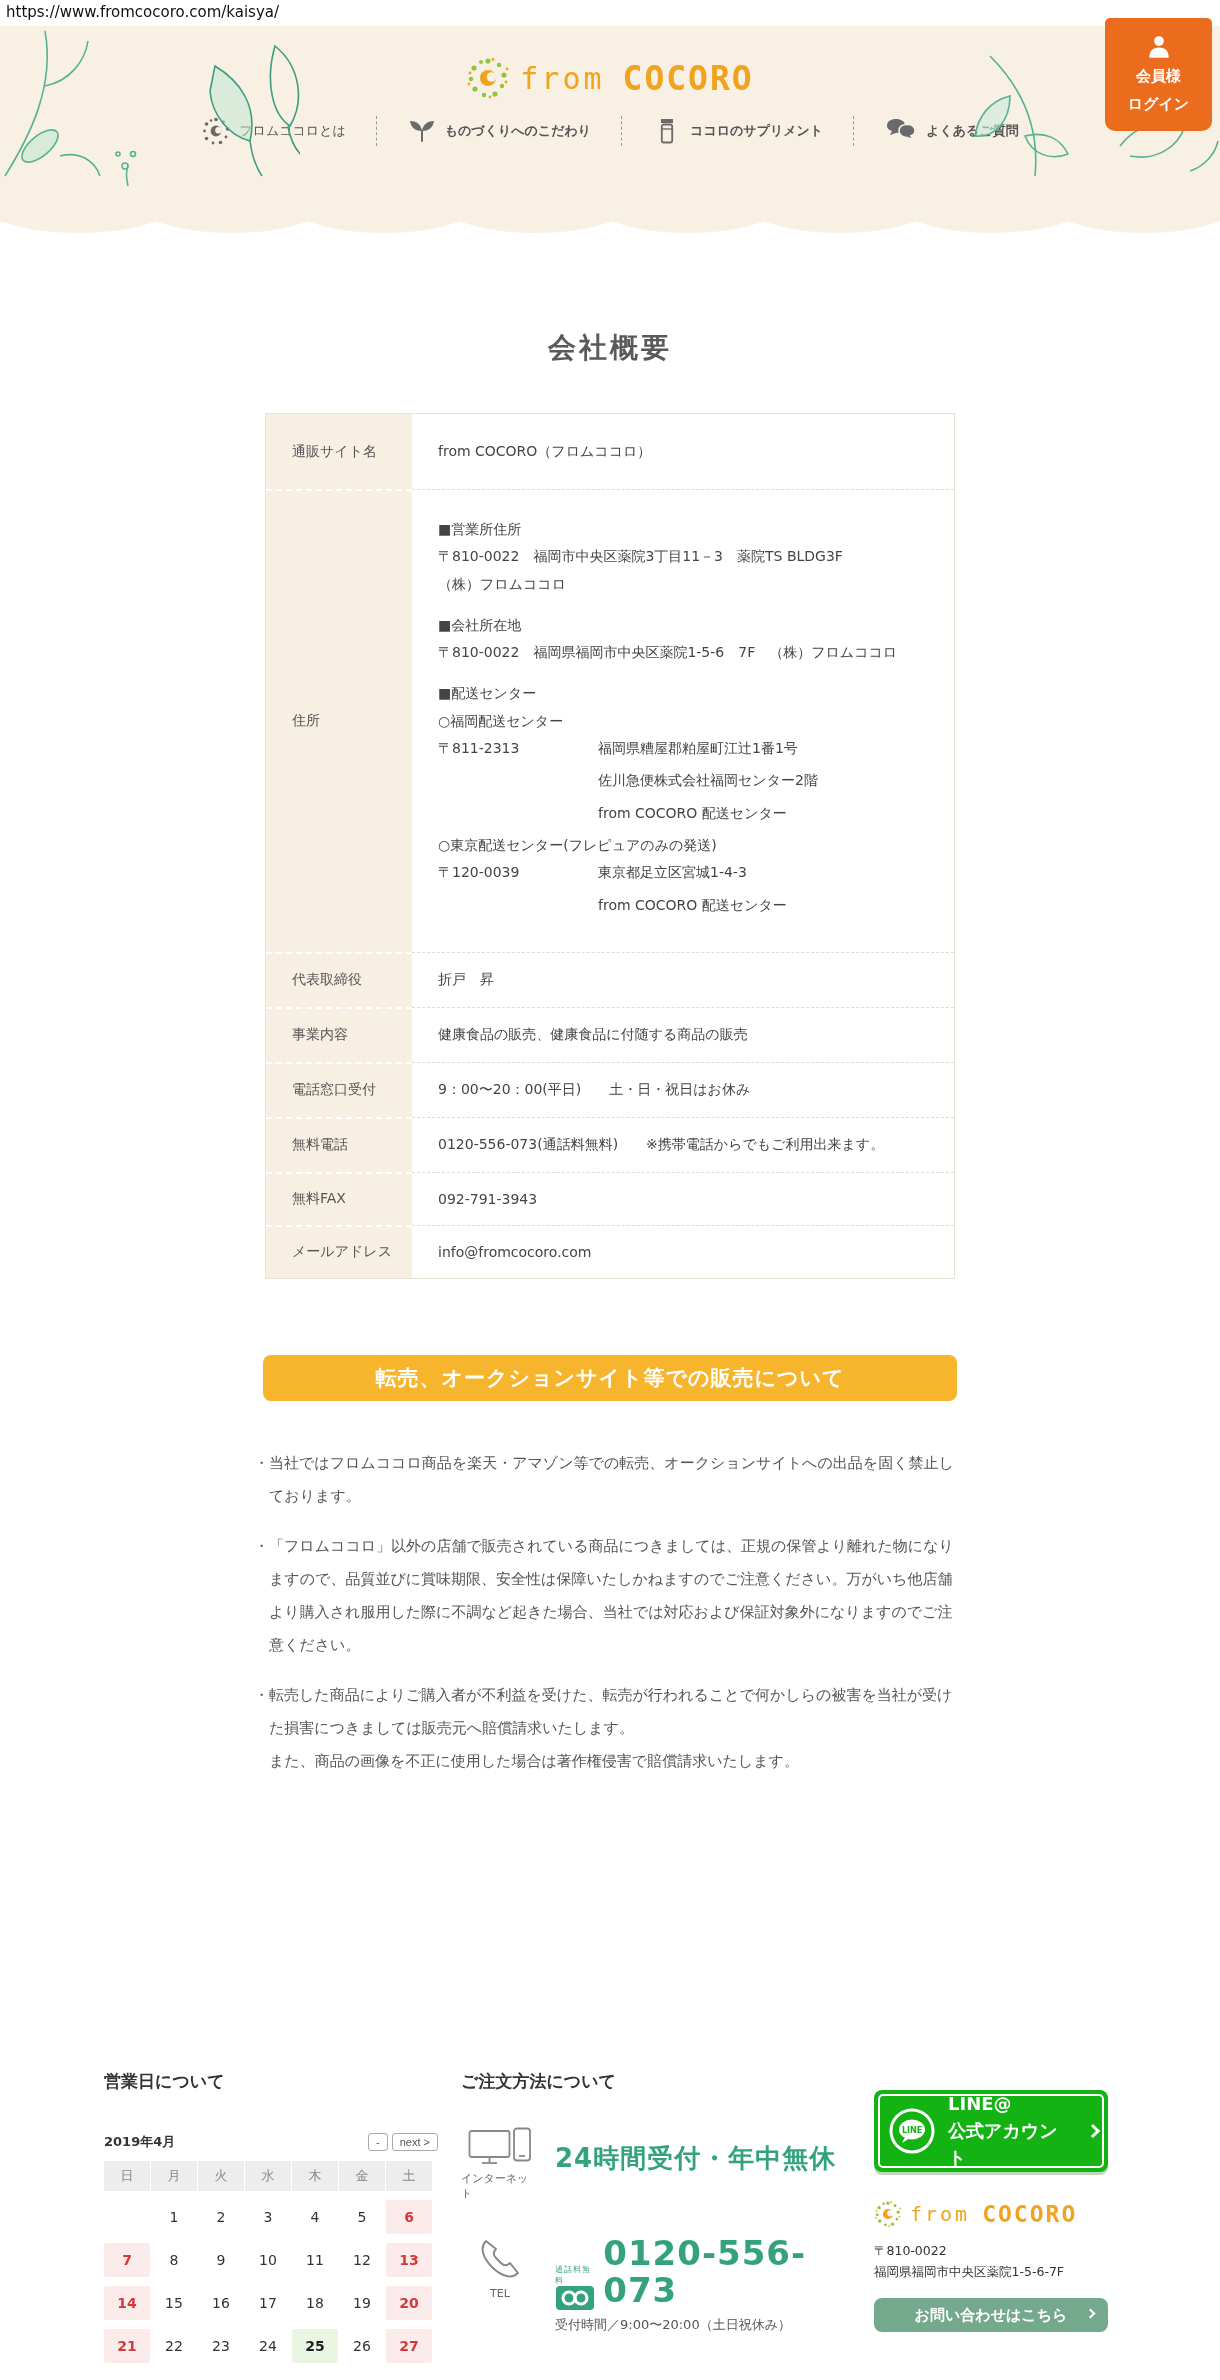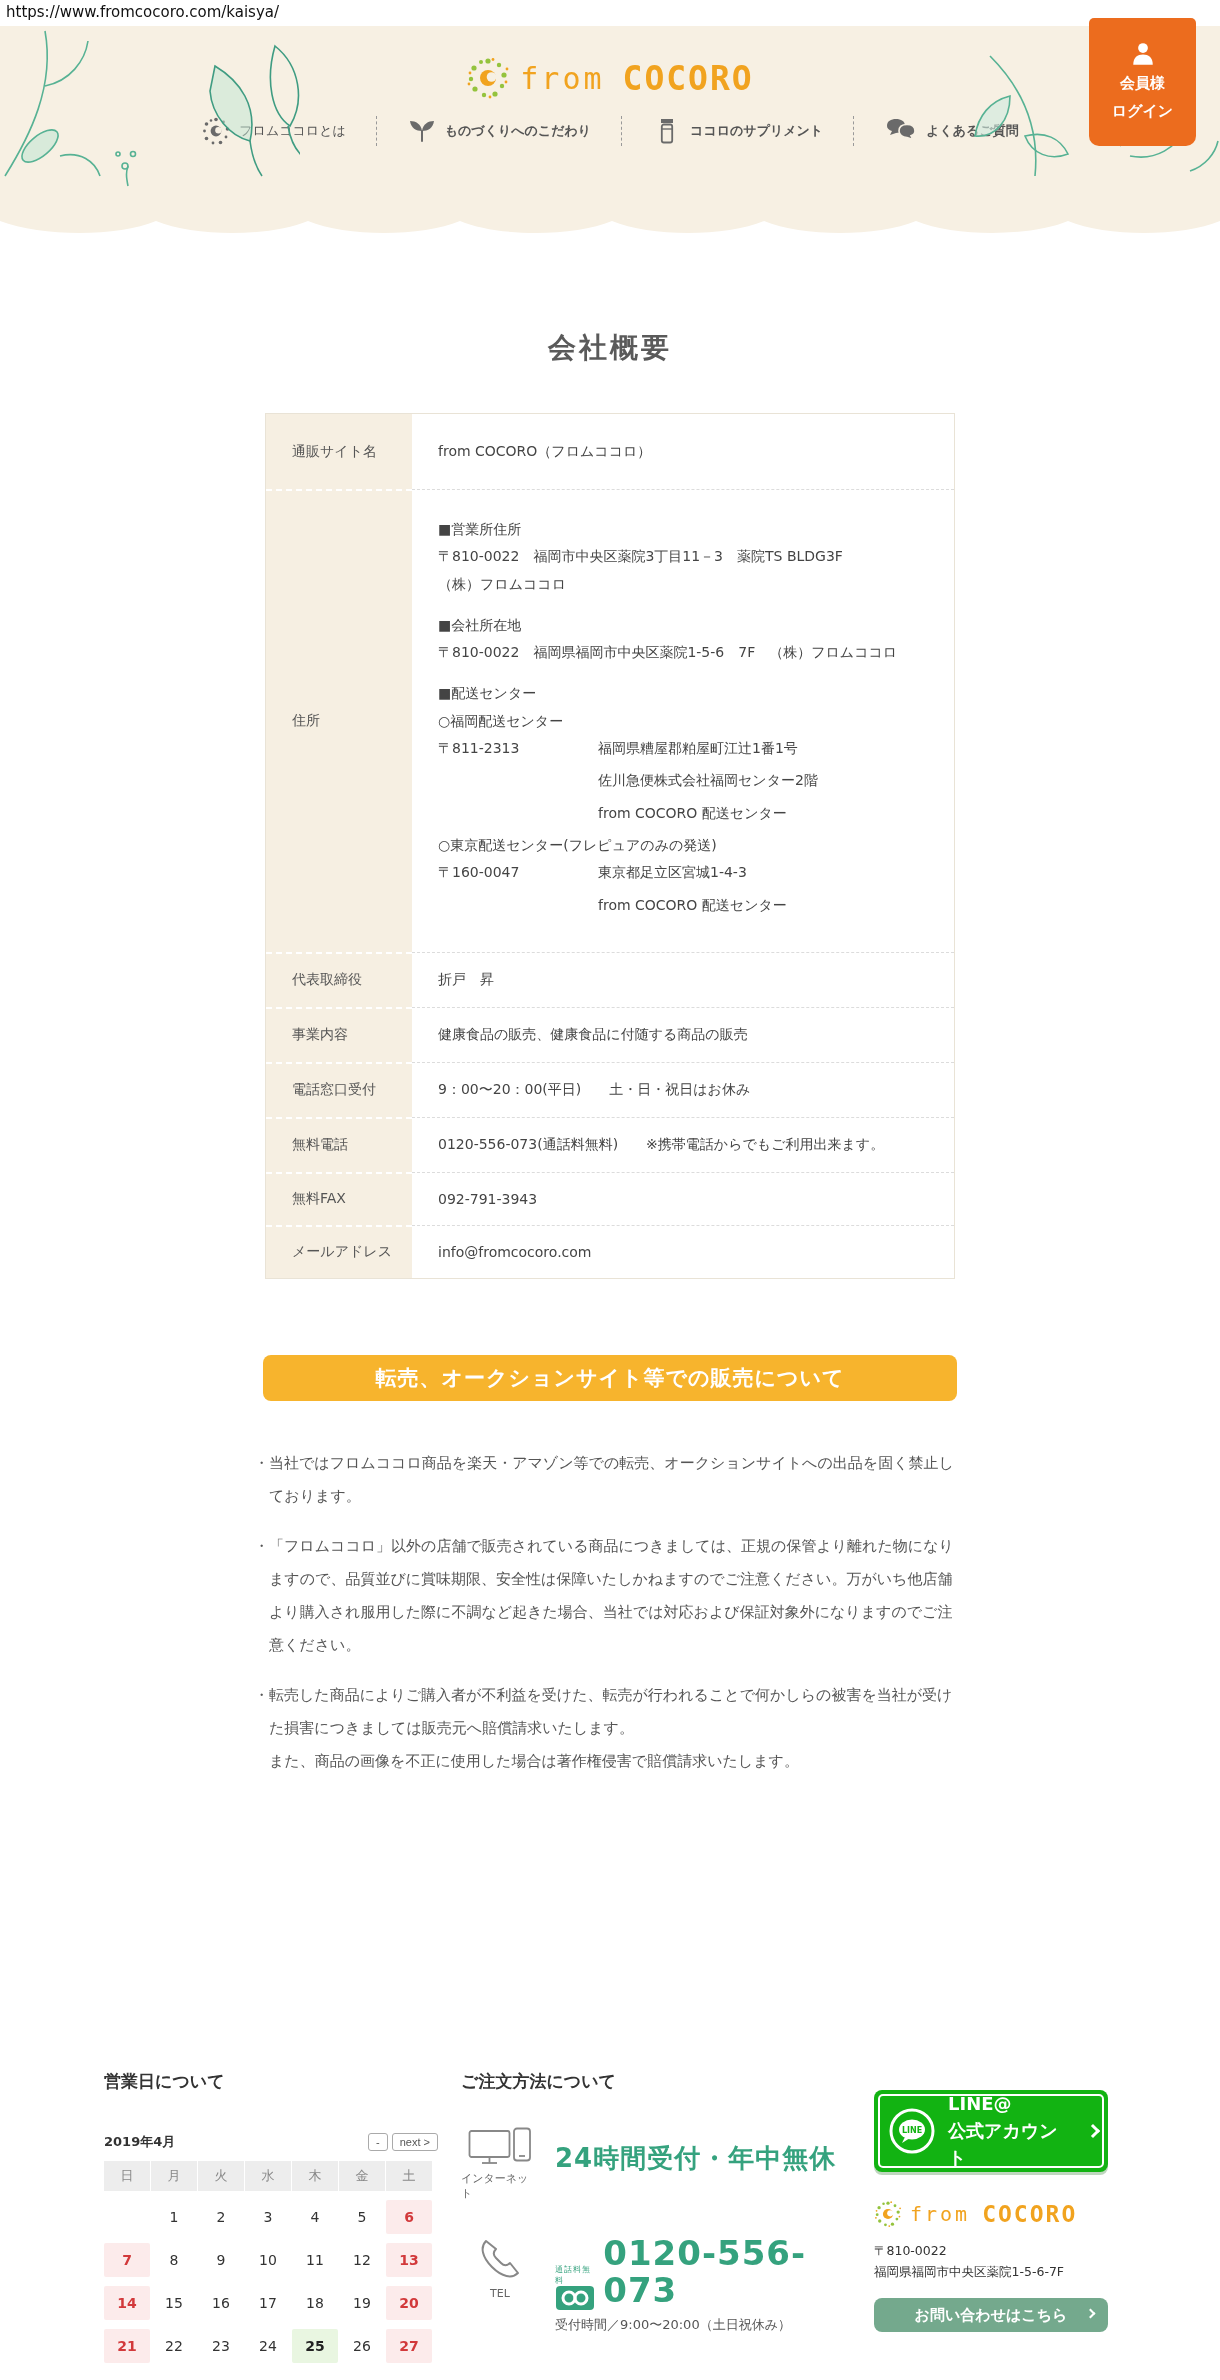--- a/index.html
+++ b/index.html
@@ -19,21 +19,21 @@
   .logo-row { display:flex; justify-content:center; align-items:center; padding-top:30px; gap:10px; }
   .logo-text { font-family:"DejaVu Sans Mono","Liberation Mono",monospace; color:#f1a31f; }
   .logo-from { font-size:30px; letter-spacing:3px; margin-right:8px; }
   .logo-cocoro { font-size:33px; font-weight:bold; letter-spacing:2px; }
 
   nav { display:flex; justify-content:center; margin-top:16px; }
   .nav-item { display:flex; align-items:center; gap:8px; padding:0 30px; cursor:pointer; }
   .nav-item + .nav-item { border-left:1px dashed #999;font-weight:bold; }
   .nav-label { font-size:13px; color:#555; white-space:nowrap; }
 
-  .login-btn { position:absolute; top:18px; right:24px; width:107px; height:128px; background:#ec6c1e;
+  .login-btn { position:absolute; top:18px; right:8px; width:107px; height:113px; background:#ec6c1e;
     border-radius:5px 5px 10px 10px; display:flex; flex-direction:column; align-items:center; justify-content:center;
     gap:4px; cursor:pointer; z-index:6; }
   .login-btn span { color:#fff; font-size:15px; font-weight:bold; line-height:1.6; }
 
   
   .page-title { text-align:center; margin-top:92px; font-size:28px; font-weight:bold; color:#5a5a5a; letter-spacing:3px; }
 
   
   .ctable { width:690px; margin:46px auto 0; border:1px solid #e9e3d6; }
   .trow { display:flex; }
@@ -255,21 +255,21 @@
           <div class="ziprow">
             <span class="zip">〒811-2313</span>
             <div class="zl">
               <p>福岡県糟屋郡粕屋町江辻1番1号</p>
               <p>佐川急便株式会社福岡センター2階</p>
               <p>from COCORO 配送センター</p>
             </div>
           </div>
           <p>○東京配送センター(フレピュアのみの発送)</p>
           <div class="ziprow">
-            <span class="zip">〒160-0047</span>
+            <span class="zip">〒120-0039</span>
             <div class="zl">
               <p>東京都足立区宮城1-4-3</p>
               <p>from COCORO 配送センター</p>
             </div>
           </div>
         </div>
       </div>
       <div class="trow">
         <div class="tlabel">代表取締役</div>
         <div class="tvalue">折戸　昇</div>

